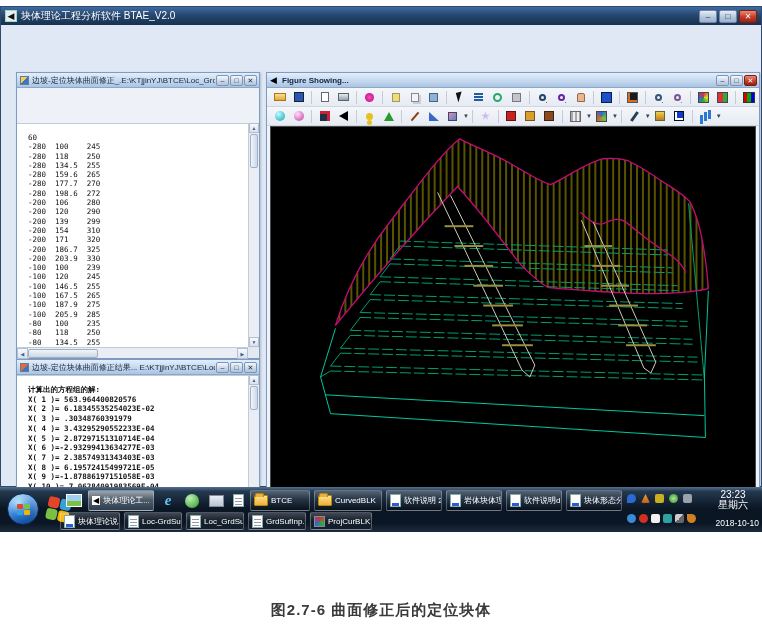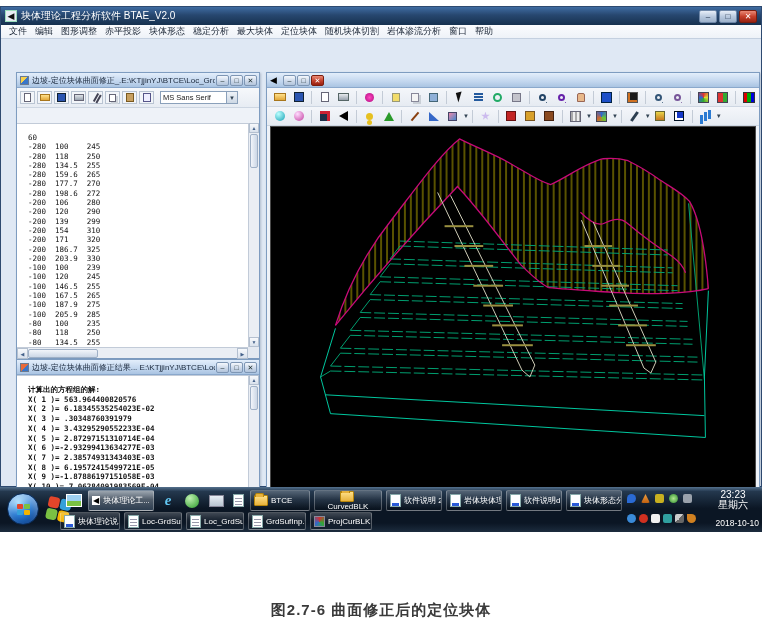--- a/index.html
+++ b/index.html
@@ -130,74 +130,30 @@
 <div class="main-window">
   <div class="titlebar">
     <span class="appicon">◀</span>
     <span class="t">块体理论工程分析软件 BTAE_V2.0</span>
     <span class="winbtns">
       <span class="wbtn">–</span>
       <span class="wbtn">□</span>
       <span class="wbtn close">✕</span>
     </span>
   </div>
-  <div class="menubar">
-    <span class="menu-item">文件</span>
-    <span class="menu-item">编辑</span>
-    <span class="menu-item">图形调整</span>
-    <span class="menu-item">赤平投影</span>
-    <span class="menu-item">块体形态</span>
-    <span class="menu-item">稳定分析</span>
-    <span class="menu-item">最大块体</span>
-    <span class="menu-item">定位块体</span>
-    <span class="menu-item">随机块体切割</span>
-    <span class="menu-item">岩体渗流分析</span>
-    <span class="menu-item">窗口</span>
-    <span class="menu-item">帮助</span>
-  </div>
 
   <div class="mdi">
 
     <div class="child win-editor">
       <div class="ctitle">
         <span class="cicon" style="background:linear-gradient(135deg,#f7d04a 50%,#3a76c8 50%);border:1px solid #6a7a90;"></span>
         <span class="t">边坡-定位块体曲面修正_.E:\KTjjinYJ\BTCE\Loc_GrdSufInp.txt</span>
         <span class="cbtn">–</span>
         <span class="cbtn">□</span>
         <span class="cbtn">✕</span>
-      </div>
-      <div class="etoolbar">
-        <span class="eti">
-            <i style="width:7px;height:9px;background:#fff;border:1px solid #667;"></i>
-          </span>
-        <span class="eti">
-            <i style="width:10px;height:7px;background:linear-gradient(#ffe08a,#e2a83a);border:1px solid #a8761c;"></i>
-          </span>
-        <span class="eti">
-            <i style="width:9px;height:9px;background:#2b55b0;border:1px solid #123;"></i>
-          </span>
-        <span class="eti">
-            <i style="width:10px;height:7px;background:linear-gradient(#dfe3e8,#9aa4b0);border:1px solid #667;"></i>
-          </span>
-        <span class="eti">
-            <i style="width:2px;height:9px;background:#445;transform:rotate(30deg);box-shadow:3px 0 #445;"></i>
-          </span>
-        <span class="eti">
-            <i style="width:7px;height:8px;background:#fff;border:1px solid #667;box-shadow:2px 2px 0 #cdd3da;"></i>
-          </span>
-        <span class="eti">
-            <i style="width:8px;height:9px;background:#c8a060;border:1px solid #7a5a20;"></i>
-          </span>
-        <span class="eti">
-            <i style="width:8px;height:9px;background:#eef;border:1px solid #558;"></i>
-          </span>
-        <span class="fontbox">
-          <span>MS Sans Serif</span>
-          <span class="dd">▼</span>
-        </span>
       </div>
       <div class="textarea">
         <pre>60
 -280  100    245
 -280  118    250
 -280  134.5  255
 -280  159.6  265
 -280  177.7  270
 -280  198.6  272
 -200  106    280
@@ -265,20 +221,21 @@
         <div class="hthumb"></div>
         <div class="hspacer"></div>
         <div class="sarrow">▶</div>
       </div>
       <div class="corner"></div>
     </div>
 
     <div class="child win-figure">
       <div class="ctitle">
         <span class="cicon" style="background:transparent;color:#000;font-size:9px;line-height:9px;">◀</span>
+        <span class="t" style="font-weight:bold;color:#10253f;">Figure Showing...</span>
         <span class="cbtn">–</span>
         <span class="cbtn">□</span>
         <span class="cbtn close-red">✕</span>
       </div>
 
       <div class="ftoolbar">
         <span class="ti">
             <i style="width:12px;height:8px;background:linear-gradient(#ffe08a,#e2a83a);border:1px solid #a8761c;"></i>
           </span>
         <span class="ti">
@@ -574,21 +531,21 @@
   <span class="ticon" style="left:206px;">
     <i style="width:15px;height:12px;background:linear-gradient(#e8eef4,#b8c4d0);border:1px solid #889;display:block;"></i>
   </span>
   <span class="ticon" style="left:228px;">
     <i class="doc txt" style="display:block;"></i>
   </span>
   <span class="tbtn" style="left:250px;width:60px;">
     <span class="mi folder"></span>
     <span>BTCE</span>
   </span>
-  <span class="tbtn" style="left:314px;width:68px;flex-direction:column;">
+  <span class="tbtn" style="left:314px;width:68px;">
     <span class="mi folder"></span>
     <span>CurvedBLK</span>
   </span>
   <span class="tbtn" style="left:386px;width:56px;">
     <span class="mi doc word"></span>
     <span>软件说明 2...</span>
   </span>
   <span class="tbtn" style="left:446px;width:56px;">
     <span class="mi doc word"></span>
     <span>岩体块体理...</span>

